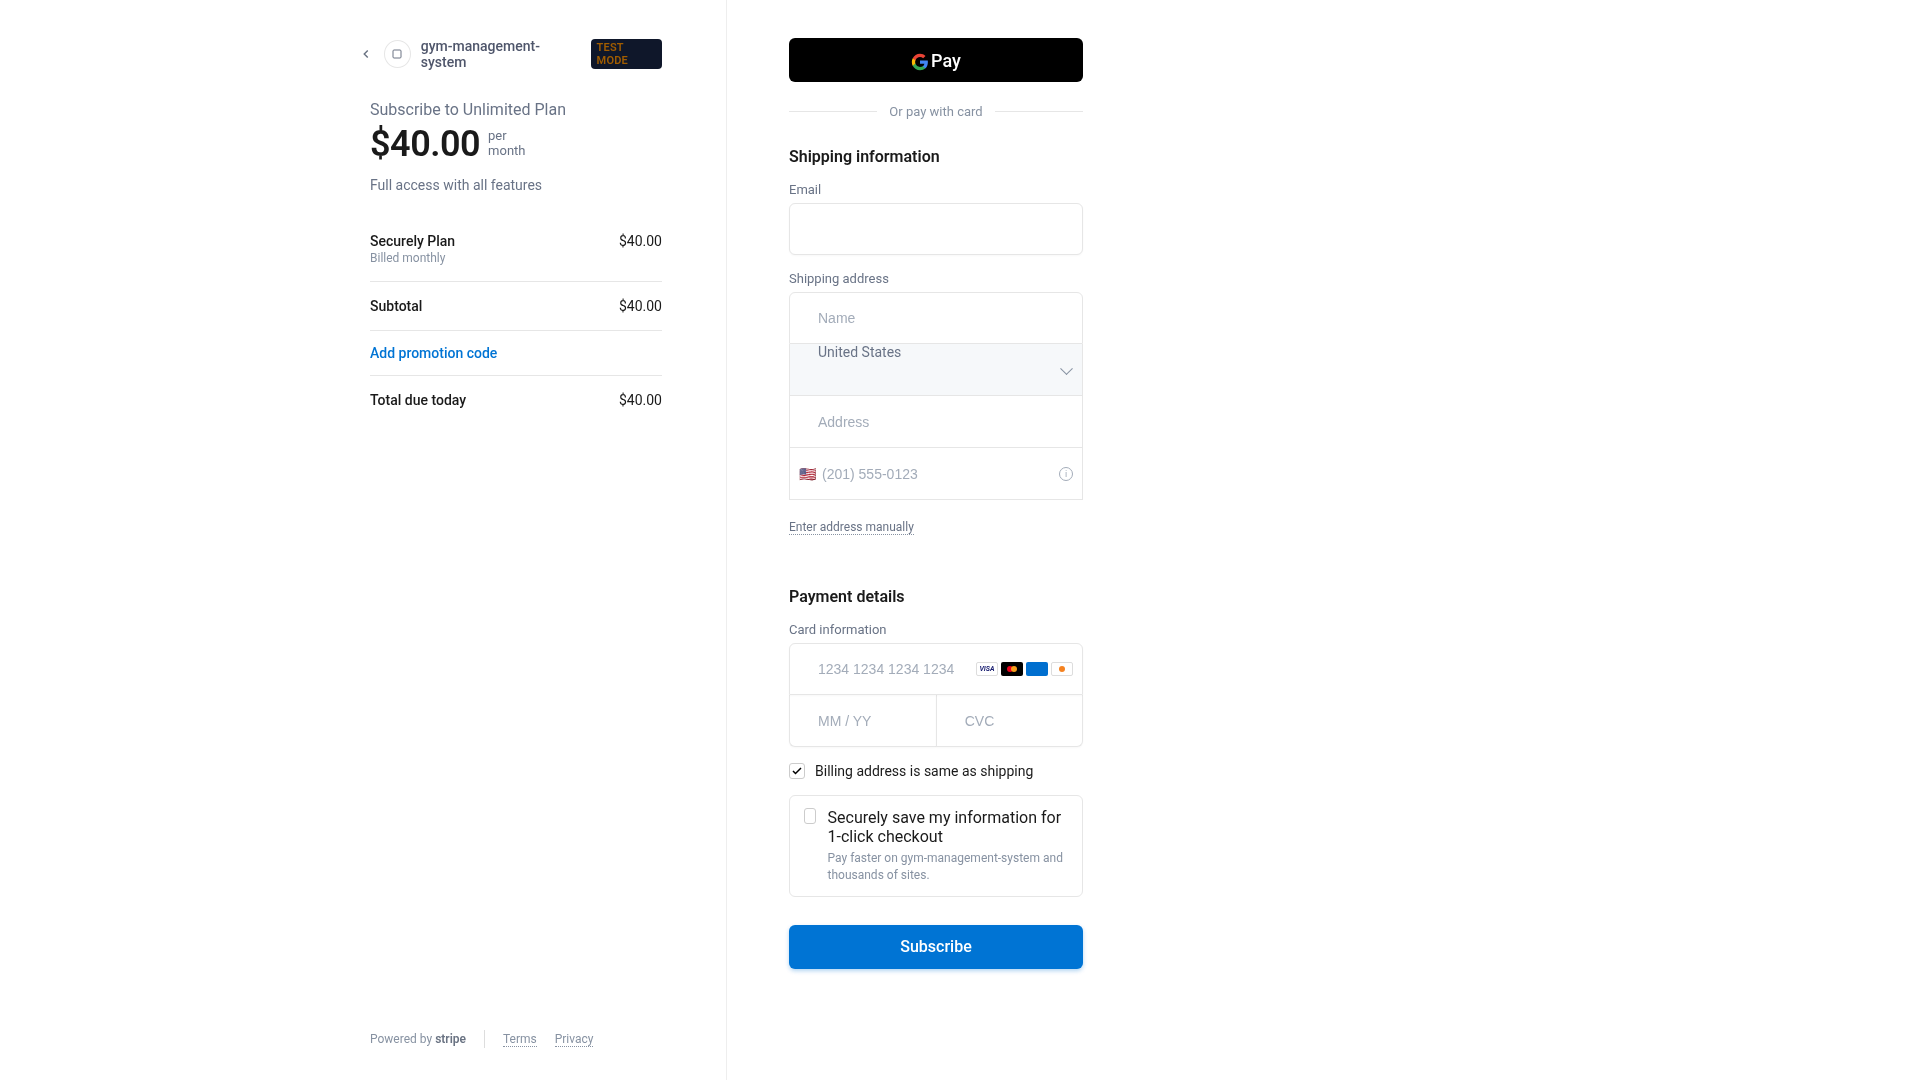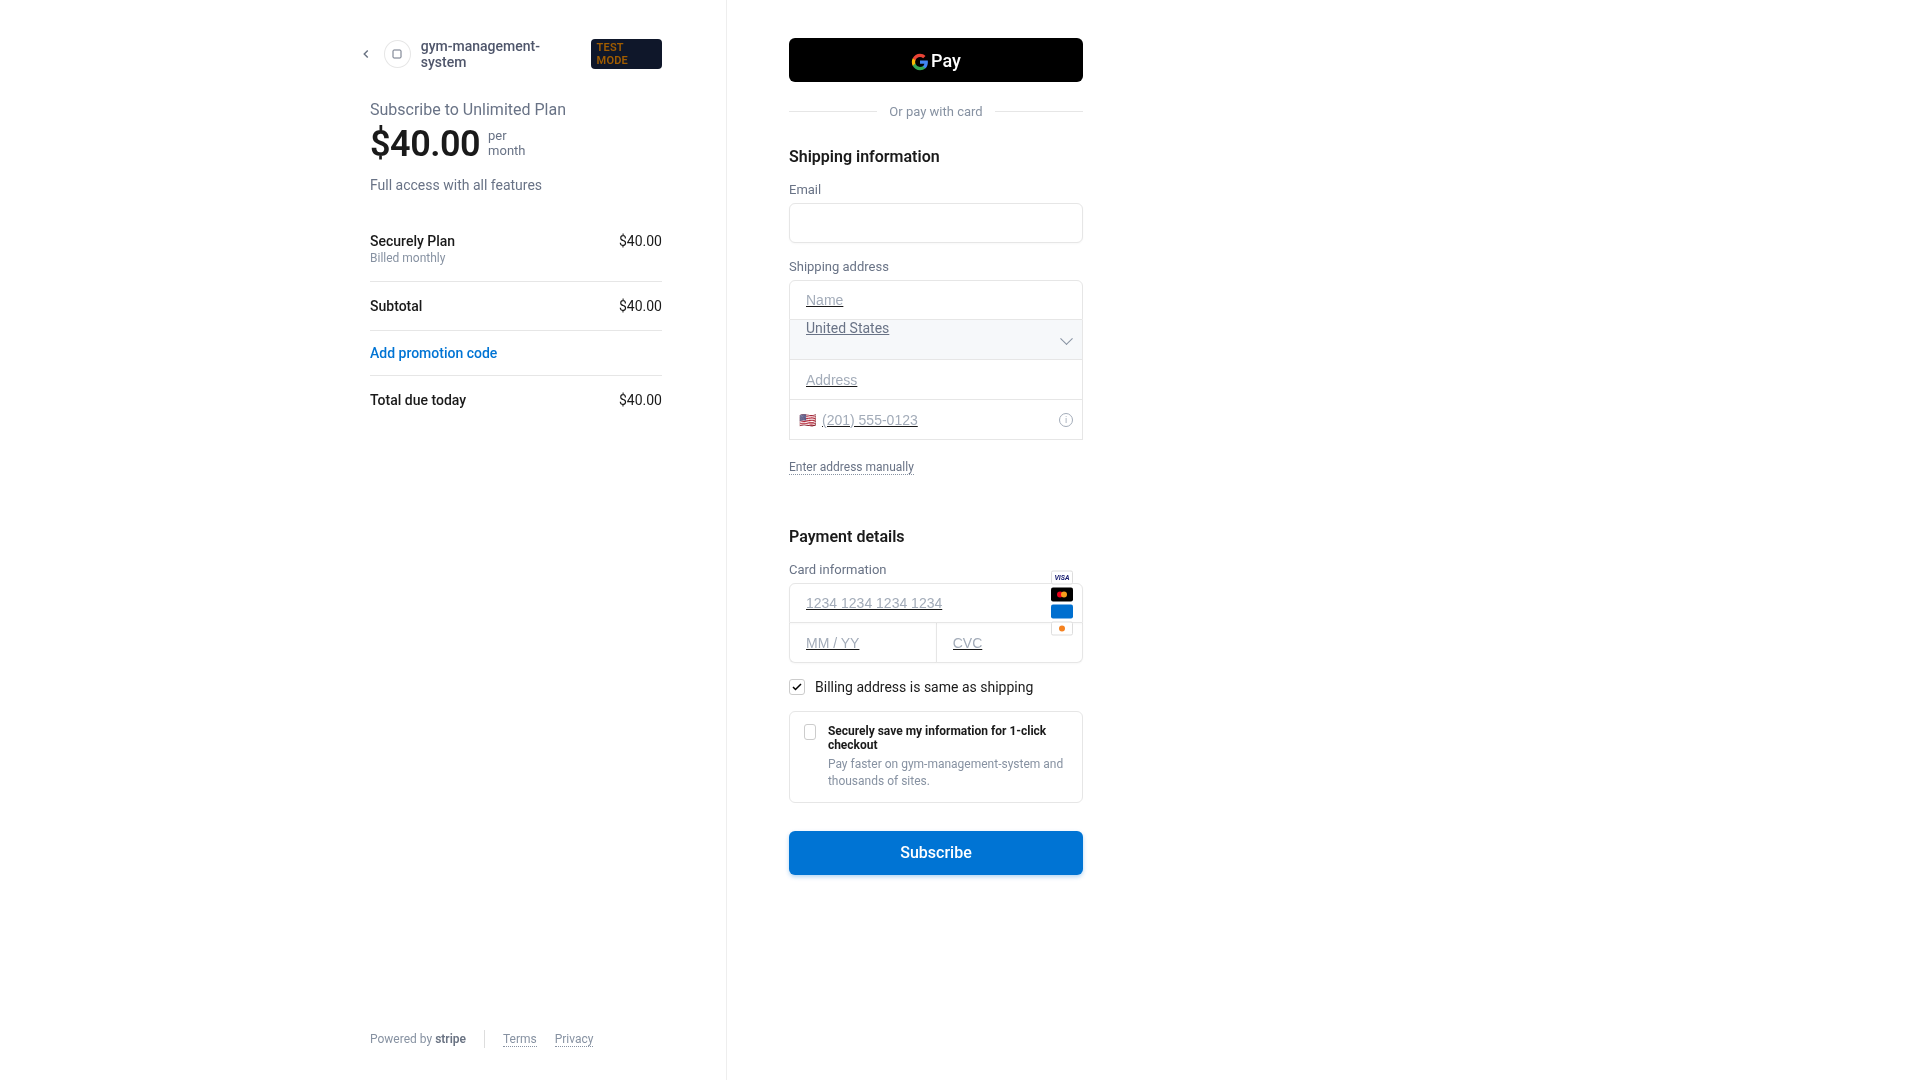--- a/index.html
+++ b/index.html
@@ -164,30 +164,29 @@
     margin-top: 28px;
   }
   .field-label {
     font-size: 13px;
     color: #697386;
     margin-bottom: 6px;
     display: block;
   }
   .input, .select {
     width: 100%;
-    height: 40px;
+    height: 52px;
     border: 1px solid #e6e6e6;
     border-radius: 6px;
-    padding: 0 16px;
+    padding: 0 28px;
     font-size: 14px;
     color: #1a1a1a;
     background: #fff;
     box-shadow: 0 1px 2px rgba(0,0,0,0.03);
     outline: none;
-    text-decoration: underline;
   }
   .input::placeholder { color: #a3acb9; }
   .stack-group .input, .stack-group .select { border-radius: 0; box-shadow: none; border-top: none; }
   .stack-group > :first-child { border-radius: 6px 6px 0 0; border-top: 1px solid #e6e6e6; }
   .stack-group > :last-child  { border-radius: 0 0 6px 6px; }
   .select {
     background: #f6f8fa;
     color: #697386;
     appearance: none;
     position: relative;
@@ -225,21 +224,21 @@
     cursor: pointer;
   }
   .card-row2 { display: flex; }
   .card-row2 .input { border-radius: 0; border-top: none; }
   .card-row2 .input:first-child { border-radius: 0 0 0 6px; border-right: none; }
   .card-row2 .input:last-child  { border-radius: 0 0 6px 0; }
   .card-number-wrap { position: relative; }
   .card-number-wrap .input { border-radius: 6px 6px 0 0; }
   .card-brands {
     position: absolute; right: 10px; top: 50%; transform: translateY(-50%);
-    display: flex; gap: 3px; flex-direction: column;
+    display: flex; gap: 3px;
   }
   .brand {
     width: 22px; height: 14px; border-radius: 2px;
     font-size: 7px; color: #fff; display: flex; align-items: center; justify-content: center;
     font-weight: 700;
   }
   .brand.visa { background: #fff; color: #1a1f71; border: 1px solid #ddd; font-style: italic; }
   .brand.mc   { background: #000; }
   .brand.mc::before { content:""; width:6px; height:6px; background:#eb001b; border-radius:50%; margin-right:-2px;}
   .brand.mc::after  { content:""; width:6px; height:6px; background:#f79e1b; border-radius:50%; }
@@ -256,21 +255,21 @@
   .checkbox.checked { background: #fff; }
   .checkbox.checked svg { stroke: #000; }
   .save-box {
     border: 1px solid #e6e6e6;
     border-radius: 6px;
     padding: 12px 14px;
     display: flex;
     gap: 12px;
     margin-bottom: 28px;
   }
-  .save-box .title { font-size: 12px; font-weight: 700; color: #1a1a1a; }
+  .save-box .title { font-size: 16px; font-weight: 400; color: #1a1a1a; }
   .save-box .desc  { font-size: 12px; color: #8792a2; margin-top: 4px; line-height: 1.4; }
   .subscribe-btn {
     background: #0074d4;
     color: #fff;
     height: 44px;
     border-radius: 6px;
     display: flex; align-items: center; justify-content: center;
     font-size: 16px; font-weight: 500;
     cursor: pointer;
     box-shadow: 0 2px 4px rgba(0,116,212,0.3);

